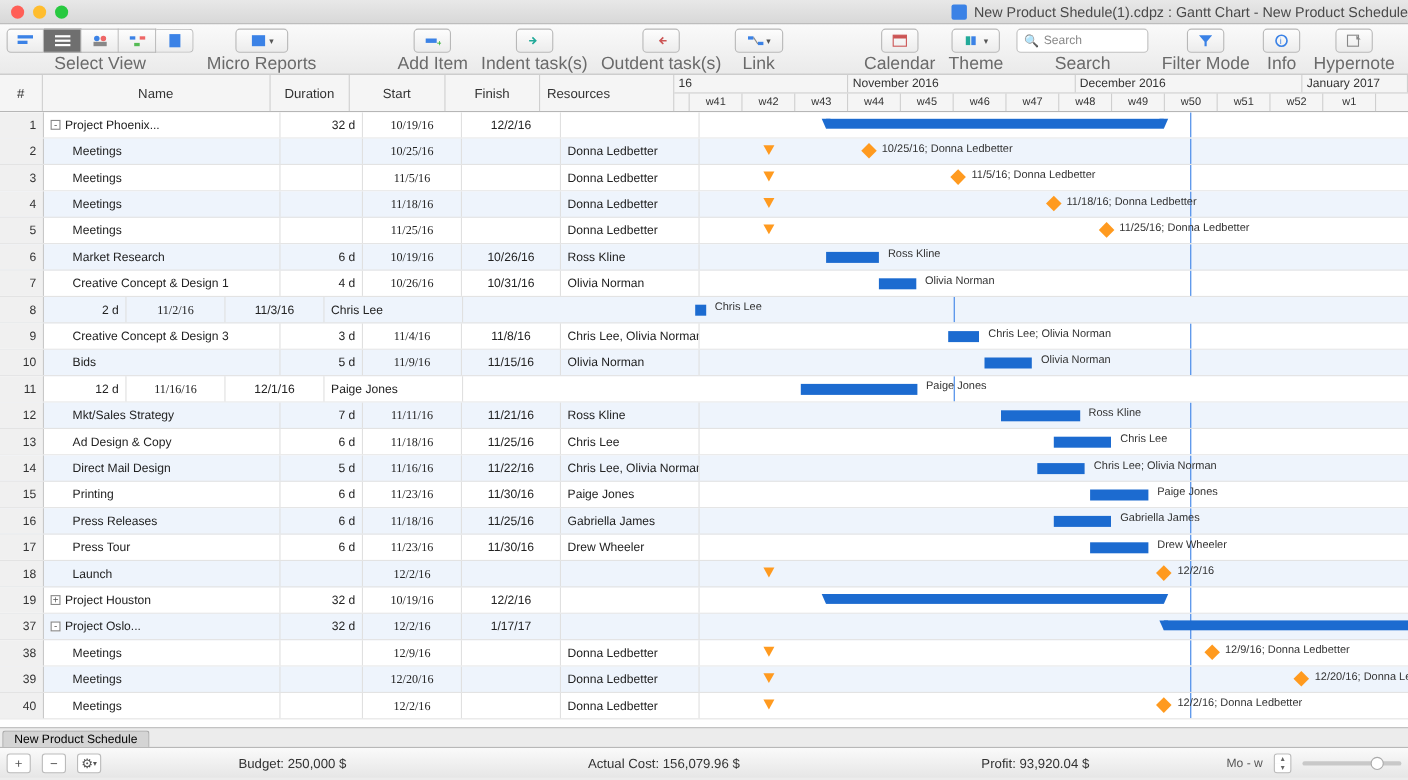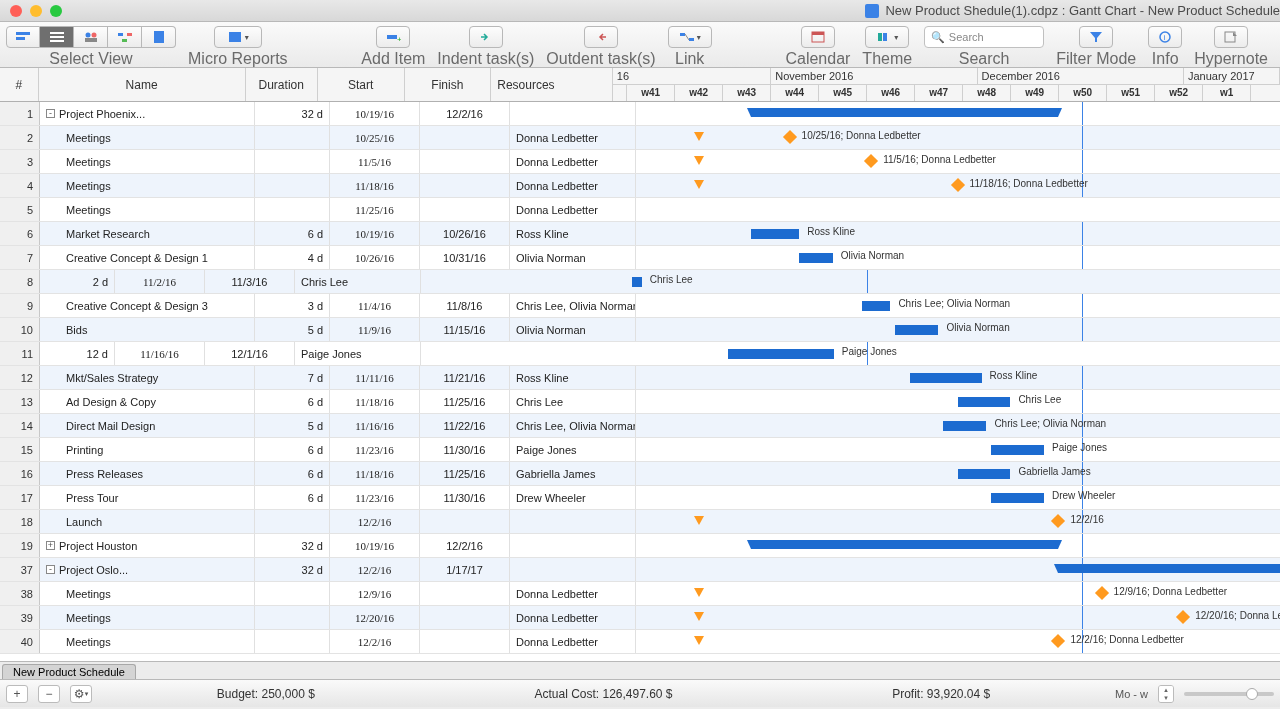--- a/index.html
+++ b/index.html
@@ -26,21 +26,21 @@
 .spacer{flex:1;}
 .search-box{height:22px;width:120px;border:1px solid #c0c0c0;border-radius:4px;background:#fff;display:flex;align-items:center;padding:0 6px;gap:4px;font-size:11px;color:#888;}
 
 
 .headers{display:flex;height:34px;background:#f5f5f5;border-bottom:1px solid #b0b0b0;font-size:12px;color:#333;}
 .hcell{border-right:1px solid #cfcfcf;display:flex;align-items:center;justify-content:center;position:relative;}
 .col-num{width:40px;} .col-name{width:215px;} .col-dur{width:75px;} .col-start{width:90px;} .col-finish{width:90px;} .col-res{width:126px;justify-content:flex-start;padding-left:6px;}
 .timeline-head{flex:1;display:flex;flex-direction:column;}
 .th-months{display:flex;height:17px;border-bottom:1px solid #cfcfcf;}
 .th-month{border-right:1px solid #cfcfcf;font-size:11px;padding-left:4px;display:flex;align-items:center;color:#333;}
-.th-weeks{display:flex;height:17px;font-weight:bold;}
+.th-weeks{display:flex;height:17px;}
 .th-week{border-right:1px solid #cfcfcf;font-size:10px;display:flex;align-items:center;justify-content:center;color:#333;}
 
 
 .grid-body{height:559px;overflow:hidden;position:relative;background:#fff;}
 .row{display:flex;height:24px;font-size:11px;color:#222;border-bottom:1px solid #e3e3e3;}
 .row.even{background:#eef4fc;}
 .cell{border-right:1px solid #e0e0e0;display:flex;align-items:center;padding:0 6px;overflow:hidden;white-space:nowrap;}
 .cell.num{width:40px;justify-content:flex-end;background:#f0f0f0;border-right:1px solid #c8c8c8;color:#333;}
 .cell.name{width:215px;} .cell.dur{width:75px;justify-content:flex-end;} .cell.start{width:90px;justify-content:center;font-family:Liberation Serif, serif;} .cell.finish{width:90px;justify-content:center;} .cell.res{width:126px;}
 .expander{width:9px;height:9px;border:1px solid #888;display:inline-flex;align-items:center;justify-content:center;margin-right:4px;font-size:9px;line-height:1;color:#555;background:#fff;cursor:pointer;}
@@ -361,20 +361,28 @@
     </div>
     <div class="row">
       <div class="cell num">5</div>
       <div class="cell name indent1">
         <span>Meetings</span>
       </div>
       <div class="cell dur"></div>
       <div class="cell start">11/25/16</div>
       <div class="cell finish"></div>
       <div class="cell res">Donna Ledbetter</div>
+      <div class="cell gantt">
+        <div class="gantt-inner">
+          <div class="today-line" style="left: 446.4px;"></div>
+          <div class="arrow" style="left: 57.6px;"></div>
+          <div class="diamond" style="left: 364.6px;"></div>
+          <div class="bar-label" style="left: 381.6px;">11/25/16; Donna Ledbetter</div>
+        </div>
+      </div>
     </div>
     <div class="row even">
       <div class="cell num">6</div>
       <div class="cell name indent1">
         <span>Market Research</span>
       </div>
       <div class="cell dur">6 d</div>
       <div class="cell start">10/19/16</div>
       <div class="cell finish">10/26/16</div>
       <div class="cell res">Ross Kline</div>
@@ -680,21 +688,21 @@
 </div>
 
 <div class="footer">
   <div class="foot-btn">+</div>
   <div class="foot-btn">−</div>
   <div class="foot-btn">
       <span>⚙</span>
       <span style="font-size:7px">▾</span>
     </div>
   <div class="foot-stat">Budget: 250,000 $</div>
-  <div class="foot-stat">Actual Cost: 126,497.60 $</div>
+  <div class="foot-stat">Actual Cost: 156,079.96 $</div>
   <div class="foot-stat">Profit: 93,920.04 $</div>
   <div class="zoom-label">Mo - w</div>
   <div class="stepper">
       <div>▴</div>
       <div>▾</div>
     </div>
   <div class="slider">
       <div class="knob" style="left:62px"></div>
     </div>
 </div>

